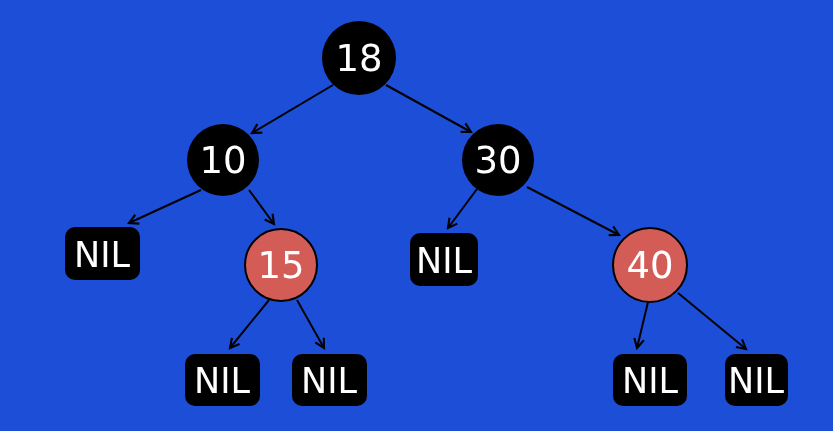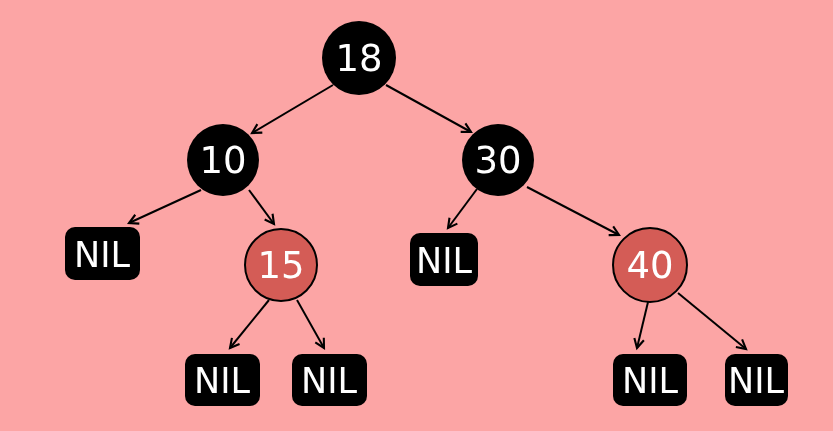--- a/index.html
+++ b/index.html
@@ -4,21 +4,21 @@
 <style>
   html, body {
     margin: 0;
     padding: 0;
     background: #ffffff;
   }
   .stage {
     position: relative;
     width: 833px;
     height: 431px;
-    background: #fca5a5;
+    background: #1d4ed8;
     overflow: hidden;
     font-family: "DejaVu Sans", "Liberation Sans", sans-serif;
   }
   svg { display: block; }
   .node-label {
     font-family: "DejaVu Sans", "Liberation Sans", sans-serif;
     font-size: 37px;
   }
   .nil-label {
     font-family: "DejaVu Sans", "Liberation Sans", sans-serif;

